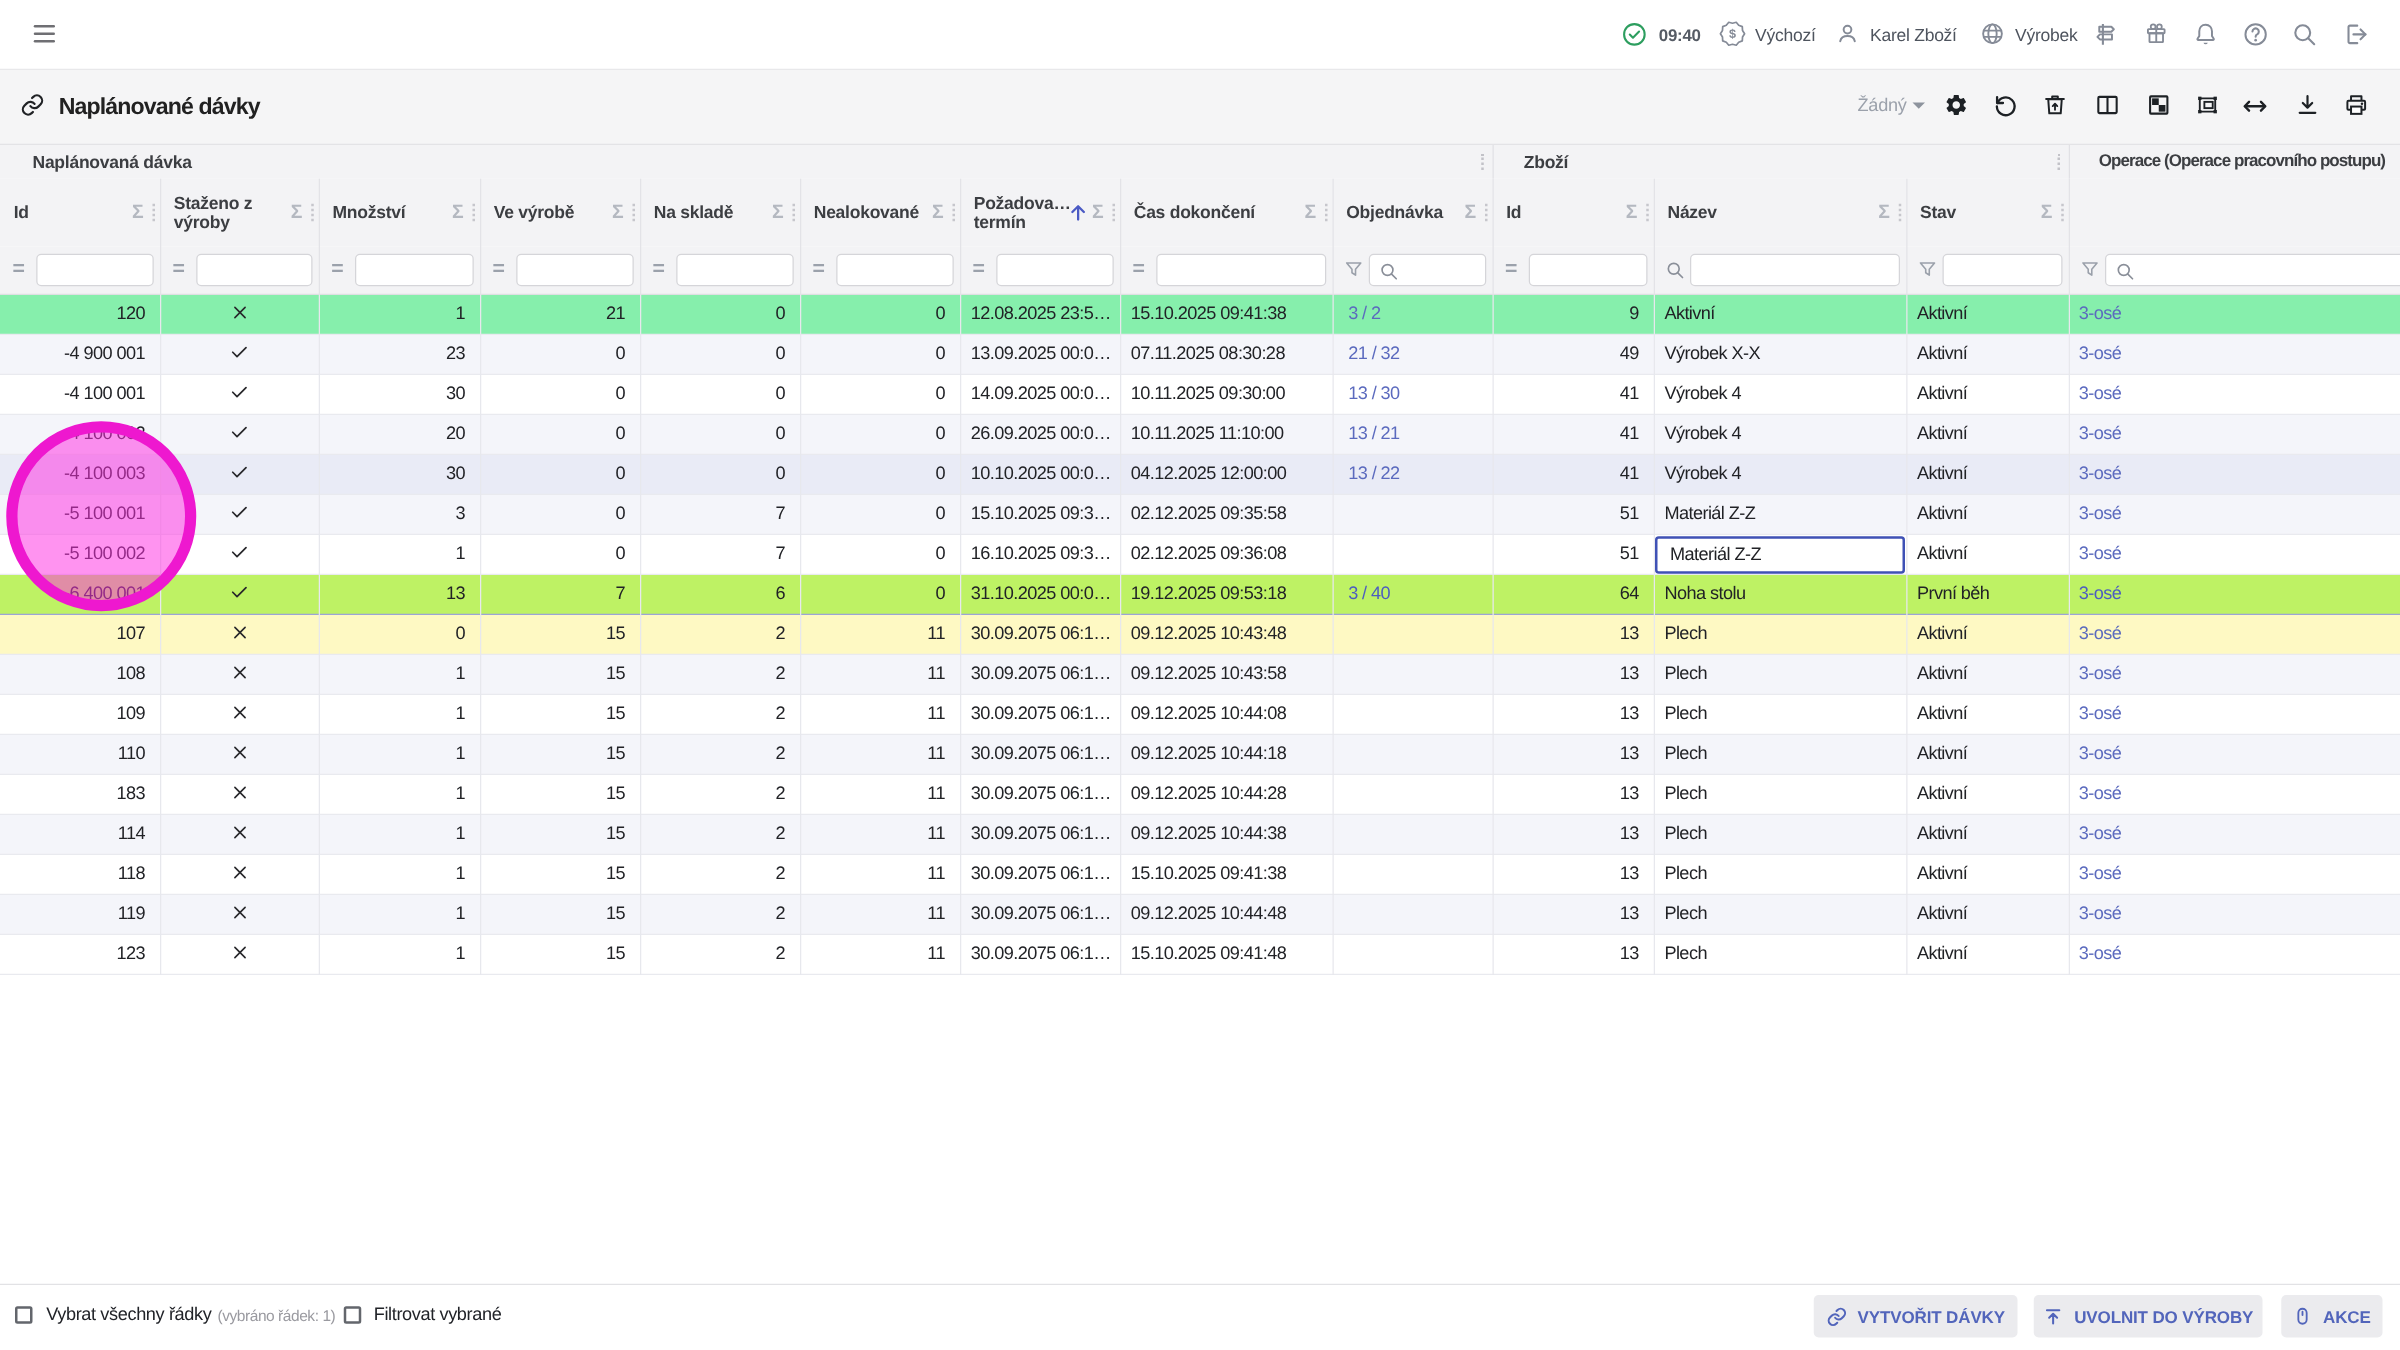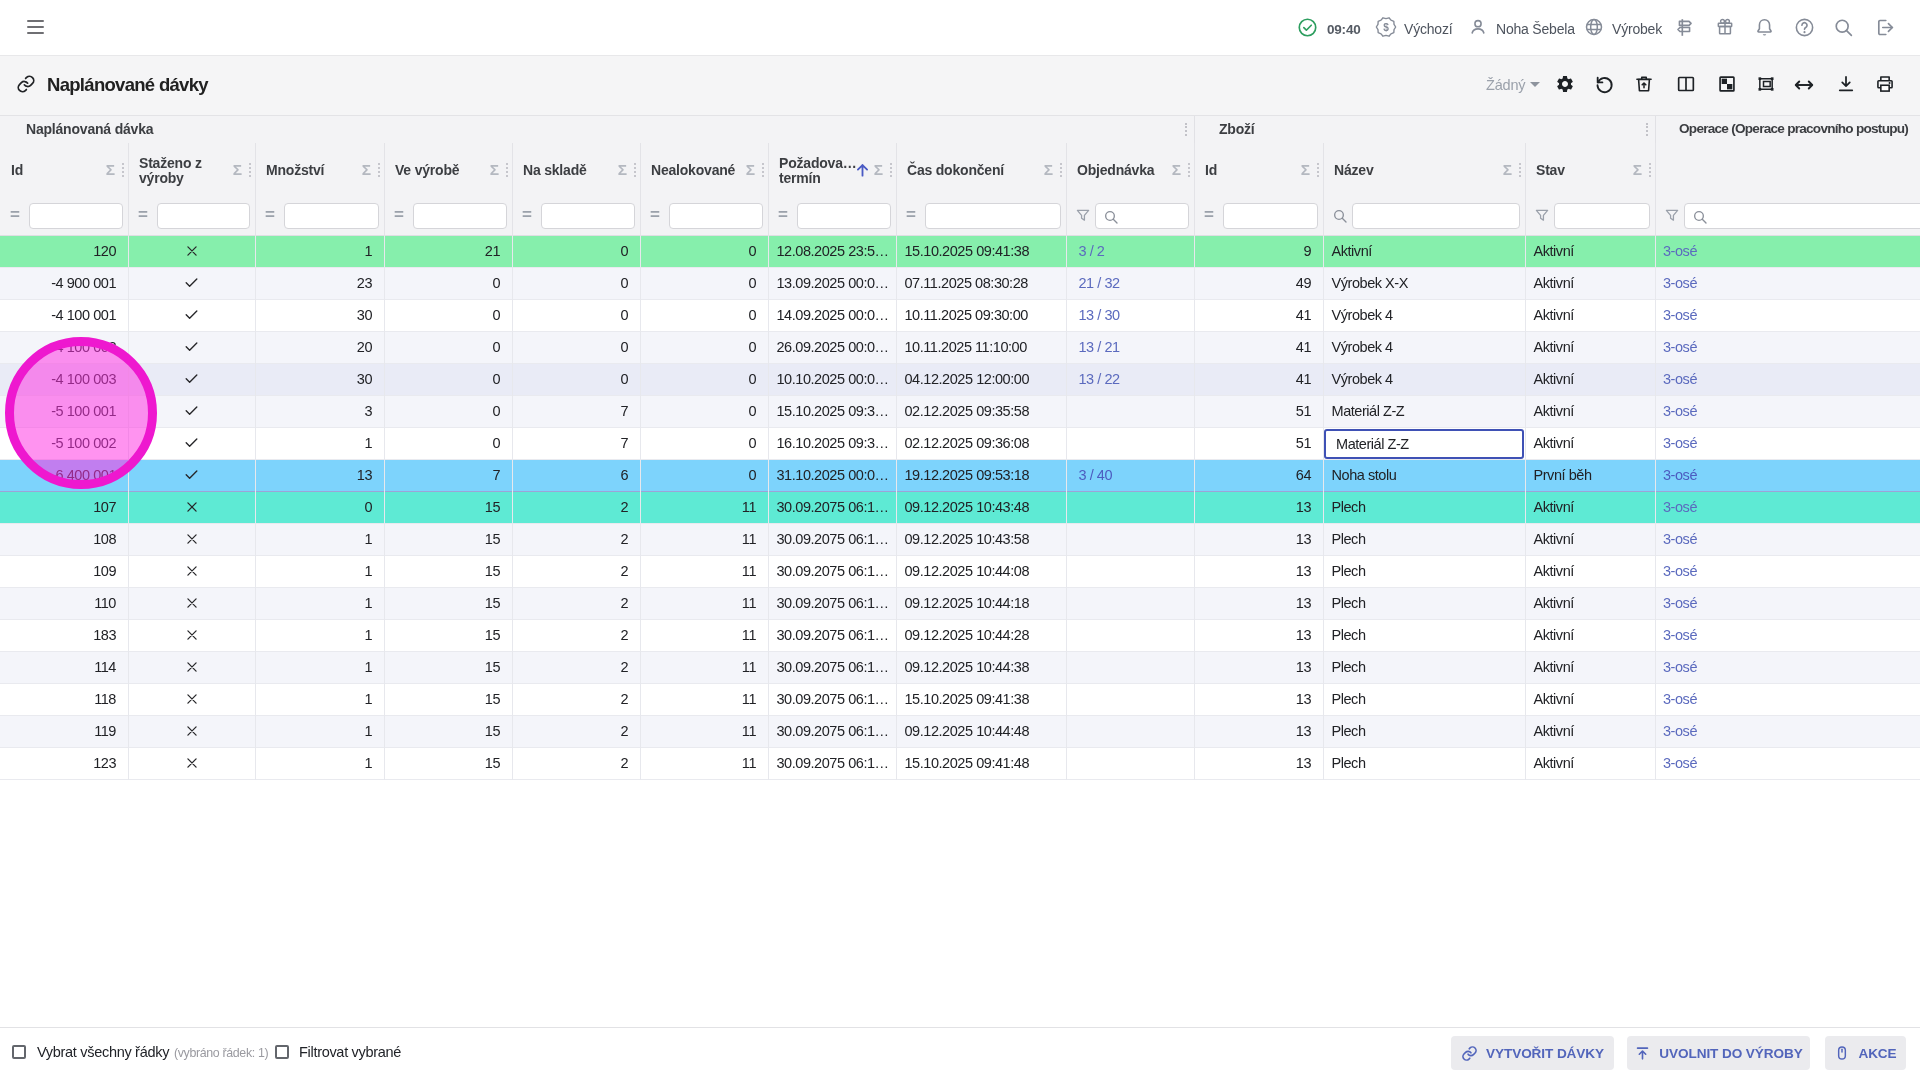--- a/index.html
+++ b/index.html
@@ -64,21 +64,21 @@
     <div class="abs " style="left:1327px;top:20px"><span class="tbtime">09:40</span></div>
     <div class="abs " style="left:1375px;top:16px"><svg width="22" height="22" viewBox="0 0 24 24" fill="none" style="">
         <path d="M12.00 2.80 L15.26 1.97 L17.41 4.56 L20.54 5.80 L20.75 9.16 L22.55 12.00 L20.75 14.84 L20.54 18.20 L17.41 19.44 L15.26 22.03 L12.00 21.20 L8.74 22.03 L6.59 19.44 L3.46 18.20 L3.25 14.84 L1.45 12.00 L3.25 9.16 L3.46 5.80 L6.59 4.56 L8.74 1.97 L12.00 2.80Z" stroke="#858b97" stroke-width="1.5" stroke-linejoin="round"></path>
         <text x="12" y="16" font-family="Liberation Sans" font-size="11" font-weight="bold" fill="#858b97" text-anchor="middle">$</text>
       </svg></div>
     <div class="abs " style="left:1404px;top:20px"><span class="tbtxt">Výchozí</span></div>
     <div class="abs " style="left:1468px;top:17px"><svg width="20" height="20" viewBox="0 0 24 24" fill="none" style="">
         <circle cx="12" cy="8" r="3.7" stroke="#858b97" stroke-width="1.9"></circle>
         <path d="M5 19.2c.7-3.3 3.6-5 7-5s6.3 1.7 7 5" stroke="#858b97" stroke-width="1.9" stroke-linecap="round"></path>
       </svg></div>
-    <div class="abs " style="left:1496px;top:20px"><span class="tbtxt">Noha Šebela</span></div>
+    <div class="abs " style="left:1496px;top:20px"><span class="tbtxt">Karel Zboží</span></div>
     <div class="abs " style="left:1584px;top:17px"><svg width="20" height="20" viewBox="0 0 24 24" fill="none" style="">
         <circle cx="12" cy="12" r="9" stroke="#858b97" stroke-width="1.8"></circle>
         <ellipse cx="12" cy="12" rx="4" ry="9" stroke="#858b97" stroke-width="1.8"></ellipse>
         <path d="M3.5 9h17M3.5 15h17" stroke="#858b97" stroke-width="1.8"></path>
       </svg></div>
     <div class="abs " style="left:1612px;top:20px"><span class="tbtxt">Výrobek</span></div>
     <div class="abs " style="left:1674px;top:17px"><svg width="21" height="21" viewBox="0 0 24 24" fill="none" style="">
         <path d="M9.5 2.5v19" stroke="#858b97" stroke-width="1.9"></path>
         <path d="M6.2 5h11l2.3 2.3-2.3 2.3h-11z" stroke="#858b97" stroke-width="1.8" stroke-linejoin="round"></path>
         <path d="M17.8 12h-11l-2.3 2.3 2.3 2.3h11z" stroke="#858b97" stroke-width="1.8" stroke-linejoin="round"></path>
@@ -432,38 +432,38 @@
       <div class="cell cr" style="left:384px;width:128px">0</div>
       <div class="cell cr" style="left:512px;width:128px">7</div>
       <div class="cell cr" style="left:640px;width:128px">0</div>
       <div class="cell cl" style="left:768px;width:128px">16.10.2025 09:3…</div>
       <div class="cell cl" style="left:896px;width:170px">02.12.2025 09:36:08</div>
       <div class="cell cr" style="left:1194px;width:129px">51</div>
       <div class="cell cl" style="left:1323px;width:202px"></div>
       <div class="cell cl" style="left:1525px;width:130px">Aktivní</div>
       <div class="cell cl lk2" style="left:1655px;width:265px">3-osé</div>
     </div>
-    <div class="row" style="top:460px;background:#7dd3fc;border-bottom:1px solid #9ca4d6">
+    <div class="row" style="top:460px;background:#bef264;border-bottom:1px solid #9ca4d6">
       <div class="cell cr" style="left:0px;width:128px">-6 400 001</div>
       <div class="cell cc" style="left:128px;width:127px"><svg width="15" height="15" viewBox="0 0 24 24" fill="none" style="">
           <path d="M3.5 12.5l5.5 5.5L20.5 6.5" stroke="#27272a" stroke-width="2.2" stroke-linecap="round" stroke-linejoin="round"></path>
         </svg></div>
       <div class="cell cr" style="left:255px;width:129px">13</div>
       <div class="cell cr" style="left:384px;width:128px">7</div>
       <div class="cell cr" style="left:512px;width:128px">6</div>
       <div class="cell cr" style="left:640px;width:128px">0</div>
       <div class="cell cl" style="left:768px;width:128px">31.10.2025 00:0…</div>
       <div class="cell cl" style="left:896px;width:170px">19.12.2025 09:53:18</div>
       <div class="cell cl lk" style="left:1066px;width:128px;color:#4c5cc0">3 / 40</div>
       <div class="cell cr" style="left:1194px;width:129px">64</div>
       <div class="cell cl" style="left:1323px;width:202px">Noha stolu</div>
       <div class="cell cl" style="left:1525px;width:130px">První běh</div>
       <div class="cell cl lk2" style="left:1655px;width:265px;color:#4c5cc0">3-osé</div>
     </div>
-    <div class="row" style="top:492px;background:#5eead4">
+    <div class="row" style="top:492px;background:#fef9c3">
       <div class="cell cr" style="left:0px;width:128px">107</div>
       <div class="cell cc" style="left:128px;width:127px"><svg width="14" height="14" viewBox="0 0 24 24" fill="none" style="">
           <path d="M5 5l14 14M19 5L5 19" stroke="#27272a" stroke-width="2.2" stroke-linecap="round"></path>
         </svg></div>
       <div class="cell cr" style="left:255px;width:129px">0</div>
       <div class="cell cr" style="left:384px;width:128px">15</div>
       <div class="cell cr" style="left:512px;width:128px">2</div>
       <div class="cell cr" style="left:640px;width:128px">11</div>
       <div class="cell cl" style="left:768px;width:128px">30.09.2075 06:1…</div>
       <div class="cell cl" style="left:896px;width:170px">09.12.2025 10:43:48</div>

